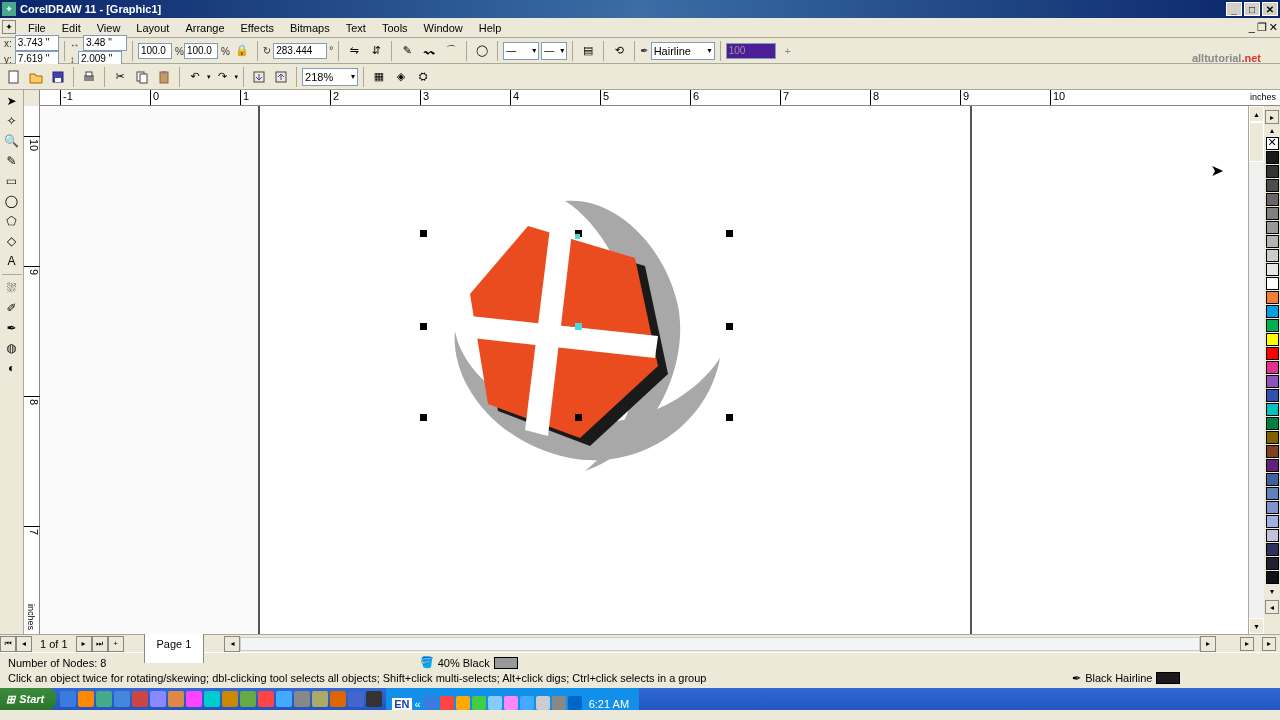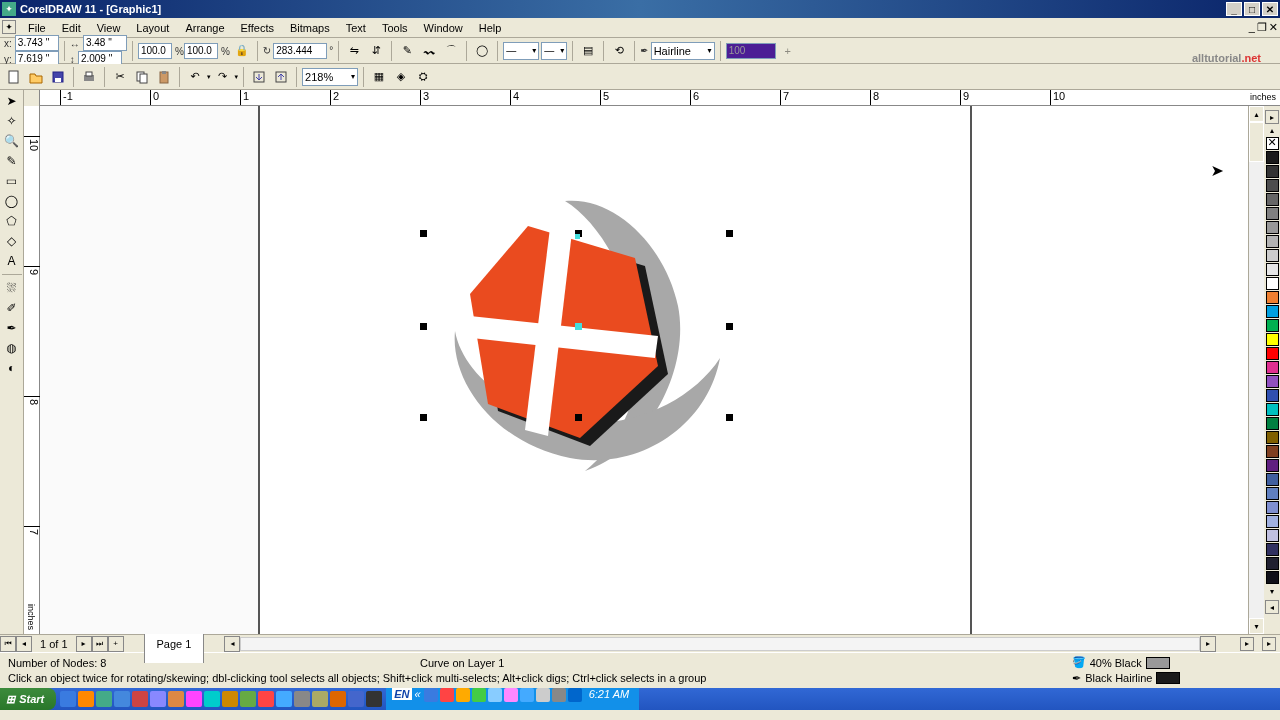--- a/index.html
+++ b/index.html
@@ -66,21 +66,21 @@
 .statusbar .r1-center { flex: 1; }
 .statusbar .r1-right { width: 200px; display: flex; align-items: center; gap: 4px; }
 .statusbar .fillswatch { width: 24px; height: 12px; border: 1px solid #000; }
 .taskbar { height: 22px; background: linear-gradient(to bottom, #3168d5, #2255c0); display: flex; align-items: center; color: #fff; font-size: 10px; }
 .taskbar .start { height: 100%; padding: 0 12px 0 6px; background: linear-gradient(to bottom, #3c8b3c, #2a772a); display: flex; align-items: center; font-weight: bold; font-style: italic; border-radius: 0 8px 8px 0; cursor: pointer; }
 .taskbar .ql { display: flex; gap: 2px; padding: 0 4px; }
 .taskbar .ql .qicon { width: 16px; height: 16px; background: #4a8; border-radius: 2px; cursor: pointer; }
 .taskbar .tasks { display: flex; gap: 2px; flex: 1; padding: 0 4px; }
 .taskbar .task { height: 18px; padding: 0 6px; background: #3a7be0; border: 1px solid #2a5bb0; display: flex; align-items: center; cursor: pointer; max-width: 150px; overflow: hidden; white-space: nowrap; }
 .taskbar .task.active { background: #1c49a8; }
-.taskbar .tray { display: flex; align-items: flex-start; gap: 3px; padding: 0 6px; background: #1290e9; height: 100%; font-style: italic; }
+.taskbar .tray { display: flex; align-items: flex-end; gap: 3px; padding: 0 6px; background: #1290e9; height: 100%; }
 .taskbar .tray .tricon { width: 14px; height: 14px; background: #8cf; border-radius: 2px; }
 .taskbar .clock { padding: 0 4px; }
 svg { display: block; }
 </style>
 </head>
 <body>
 
 <div class="titlebar">
   <div class="icon">✦</div>
   <div class="title">CorelDRAW 11 - [Graphic1]</div>
@@ -366,21 +366,20 @@
     <div class="track"></div>
     <div class="navbtn">▸</div>
   </div>
   <div class="flyout">▸</div>
   <div class="flyout">▸</div>
 </div>
 
 <div class="statusbar">
   <div class="row">
     <div class="r1-left">Number of Nodes: 8</div>
-    <div class="r1-center">Curve on Layer 1</div>
     <div class="r1-right">
       <span>🪣</span>
       <span>40% Black</span>
       <div class="fillswatch" id="fill-swatch" style="background: rgb(153, 153, 153);"></div>
     </div>
   </div>
   <div class="row">
     <div class="r1-center">Click an object twice for rotating/skewing; dbl-clicking tool selects all objects; Shift+click multi-selects; Alt+click digs; Ctrl+click selects in a group</div>
     <div class="r1-right">
       <span>✒</span>

